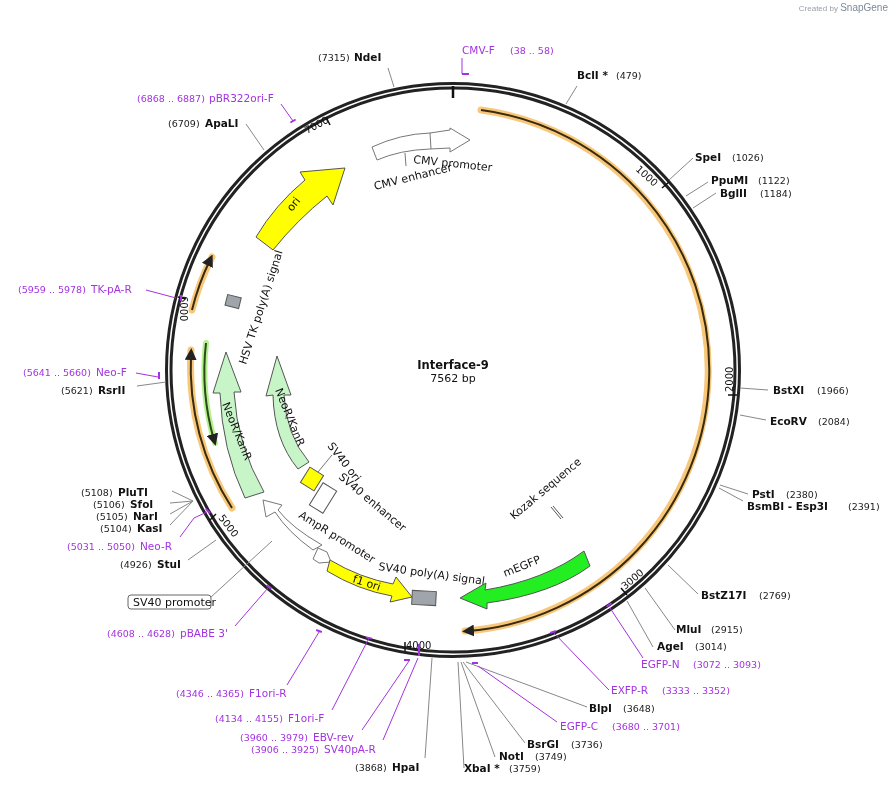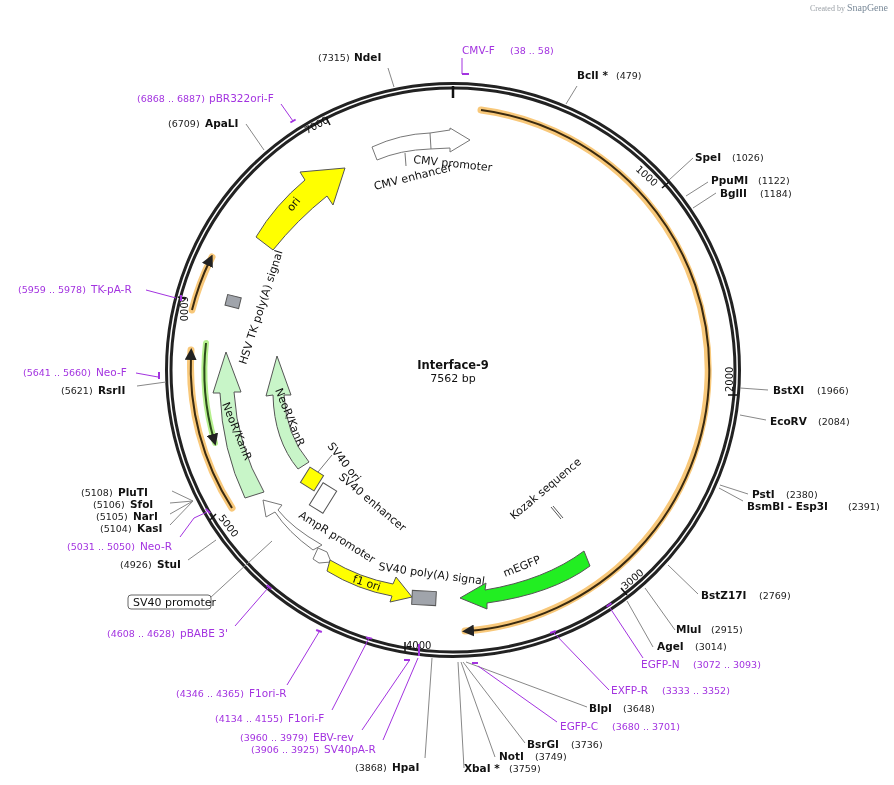--- a/index.html
+++ b/index.html
@@ -1,18 +1,18 @@
 <!DOCTYPE html>
 <html><head>
 <meta charset="utf-8">
 <style>
   html, body { margin:0; padding:0; background:#ffffff; }
   body { width:894px; height:785px; position:relative; overflow:hidden; font-family:"DejaVu Sans", sans-serif; }
   svg { position:absolute; left:0; top:0; }
-  .credit { position:absolute; right:6px; top:2px; font-size:8px; color:#9aa0a6; font-family:Liberation Serif, serif;margin-left:8px; }
+  .credit { position:absolute; right:6px; top:2px; font-size:8px; color:#9aa0a6; font-family:Liberation Sans, sans-serif;margin-left:8px; }
   .credit b { color:#7a8a99; font-weight:normal; font-size:10px; }
   .enz { font-family:"DejaVu Sans", sans-serif; font-size:10.5px; font-weight:bold; fill:#111; }
   .pos { font-family:"DejaVu Sans", sans-serif; font-size:9.5px; fill:#222; }
   .prim { font-family:"DejaVu Sans", sans-serif; font-size:10.5px; fill:#a333e0; }
   .primpos { font-family:"DejaVu Sans", sans-serif; font-size:9.5px; fill:#a333e0; }
   .feat { font-family:"DejaVu Sans", sans-serif; font-size:11px; fill:#111; }
   .tick { font-family:"DejaVu Sans", sans-serif; font-size:10px; fill:#111; }
   .title { font-family:"DejaVu Sans", sans-serif; font-size:11.5px; font-weight:bold; fill:#111; }
   .sub { font-family:"DejaVu Sans", sans-serif; font-size:11px; fill:#111; }
 </style>

